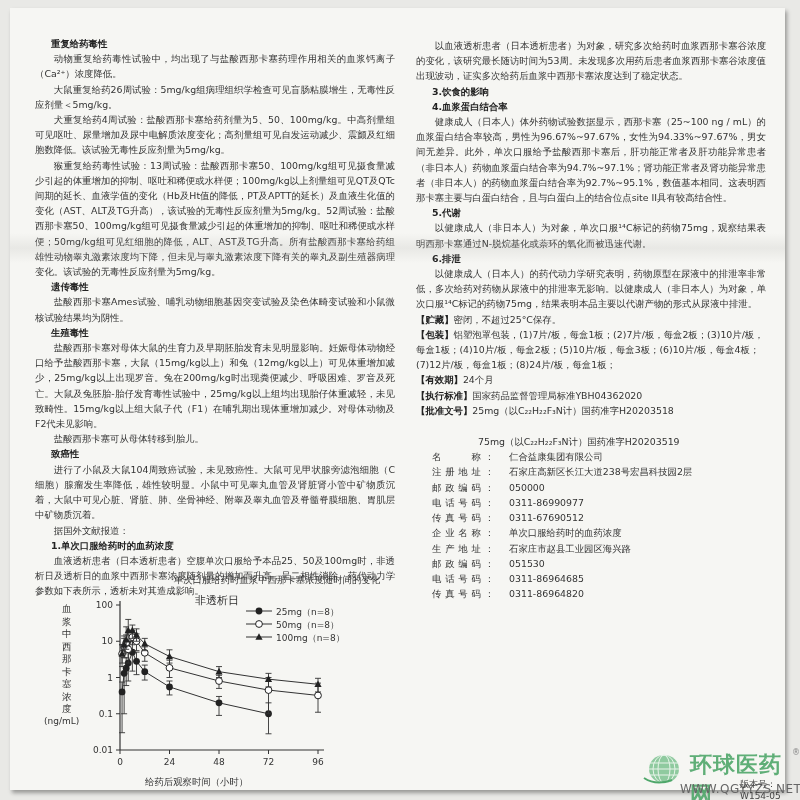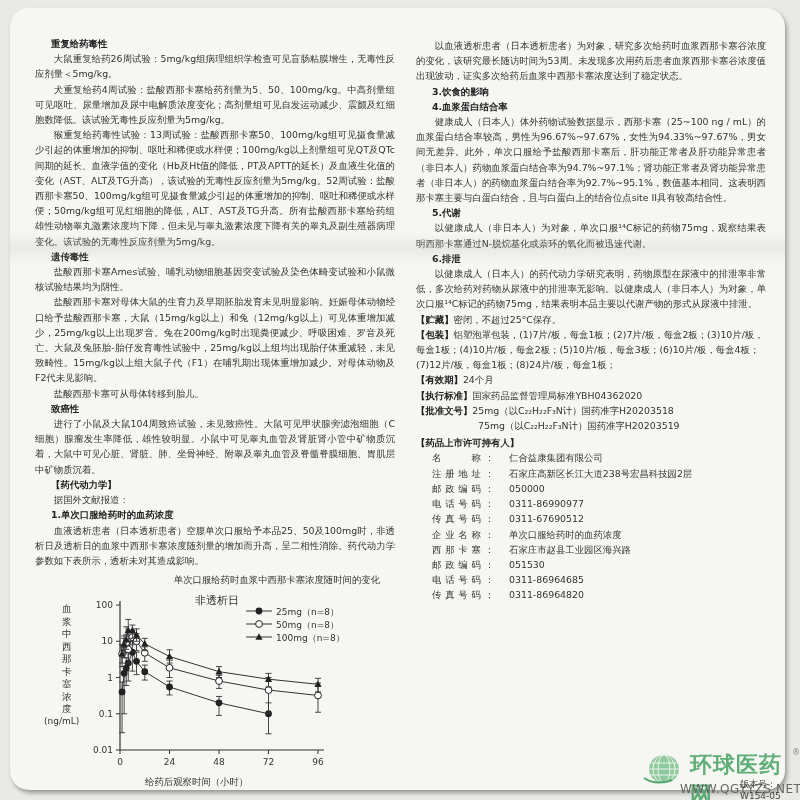--- a/index.html
+++ b/index.html
@@ -7,37 +7,36 @@
     width:800px; height:800px; overflow:hidden;
     background:#e9e9e6;
     font-family:"DejaVu Sans", "Liberation Sans", sans-serif;
     color:#2b2b2b;
     position:relative;
   }
   .sheet {
     position:absolute; left:10px; top:8px; width:775px; height:782px;
     background:#f6f6f3;
     box-shadow: 2px 3px 4px rgba(0,0,0,0.35);
-    border-radius: 19px;
   }
   .sheet::after {
     content:""; position:absolute; left:0; right:0; top:225px; height:30px;
     background:linear-gradient(to bottom, rgba(170,170,165,0) 0%, rgba(170,170,165,0.18) 50%, rgba(170,170,165,0) 100%);
     pointer-events:none;
   }
   .col { position:absolute; top:0; font-size:9.4px; line-height:15.2px; }
   .col-left { left:25px; width:360px; top:28px; }
   .col-right { left:406px; width:350px; top:30px; }
   .h { font-weight:bold; color:#222; padding-left:16px; }
   .p { text-indent:2em; text-align:justify; color:#333; margin:0; }
   .bk { font-weight:bold; color:#222; }
   .line { color:#333; }
   .kv { display:flex; padding-left:16px; color:#333; }
   .kv .k { width:62px; text-align-last:justify; white-space:nowrap; margin-right:15px; }
-  .sub { padding-left:46px; color:#333; }
+  .sub { padding-left:46px; color:#333;margin-top:16px; }
 
   
   .chart { position:absolute; left:40px; top:560px; width:320px; height:225px; }
   .chart-title { position:absolute; left:0; width:330px; top:6px; text-align:right; font-size:9.4px; color:#333; }
   .chart-subtitle { position:absolute; left:145px; top:25px; font-size:11px; color:#333; }
   .ylabel { position:absolute; left:12px; top:35px; width:14px; font-size:9.6px; line-height:12.5px; color:#333; }
   .yunit { position:absolute; left:-6px; top:148px; font-size:9px; color:#333; }
   .xlabel { position:absolute; left:95px; top:208px; font-size:9.4px; color:#333; }
   .chart svg { position:absolute; left:0; top:0; overflow:visible; }
 
@@ -49,34 +48,35 @@
   .wm-globe { position:absolute; left:0; top:2px; }
   .version { position:absolute; left:730px; top:770px; font-size:9px; color:#444; }
 </style>
 </head>
 <body>
 
 <div class="sheet">
 
   <div class="col col-left">
     <div class="h">重复给药毒性</div>
+    <p class="p">动物重复给药毒性试验中，均出现了与盐酸西那卡塞药理作用相关的血浆钙离子（Ca²⁺）浓度降低。</p>
     <p class="p">大鼠重复给药26周试验：5mg/kg组病理组织学检查可见盲肠粘膜增生，无毒性反应剂量＜5mg/kg。</p>
     <p class="p">犬重复给药4周试验：盐酸西那卡塞给药剂量为5、50、100mg/kg。中高剂量组可见呕吐、尿量增加及尿中电解质浓度变化；高剂量组可见自发运动减少、震颤及红细胞数降低。该试验无毒性反应剂量为5mg/kg。</p>
     <p class="p">猴重复给药毒性试验：13周试验：盐酸西那卡塞50、100mg/kg组可见摄食量减少引起的体重增加的抑制、呕吐和稀便或水样便；100mg/kg以上剂量组可见QT及QTc间期的延长、血液学值的变化（Hb及Ht值的降低，PT及APTT的延长）及血液生化值的变化（AST、ALT及TG升高），该试验的无毒性反应剂量为5mg/kg。52周试验：盐酸西那卡塞50、100mg/kg组可见摄食量减少引起的体重增加的抑制、呕吐和稀便或水样便；50mg/kg组可见红细胞的降低，ALT、AST及TG升高。所有盐酸西那卡塞给药组雄性动物睾丸激素浓度均下降，但未见与睾丸激素浓度下降有关的睾丸及副生殖器病理变化。该试验的无毒性反应剂量为5mg/kg。</p>
 
     <div class="h">遗传毒性</div>
     <p class="p">盐酸西那卡塞Ames试验、哺乳动物细胞基因突变试验及染色体畸变试验和小鼠微核试验结果均为阴性。</p>
 
+    <div class="h">生殖毒性</div>
     <p class="p">盐酸西那卡塞对母体大鼠的生育力及早期胚胎发育未见明显影响。妊娠母体动物经口给予盐酸西那卡塞，大鼠（15mg/kg以上）和兔（12mg/kg以上）可见体重增加减少，25mg/kg以上出现罗音。兔在200mg/kg时出现粪便减少、呼吸困难、罗音及死亡。大鼠及兔胚胎-胎仔发育毒性试验中，25mg/kg以上组均出现胎仔体重减轻，未见致畸性。15mg/kg以上组大鼠子代（F1）在哺乳期出现体重增加减少。对母体动物及F2代未见影响。</p>
     <p class="p">盐酸西那卡塞可从母体转移到胎儿。</p>
 
     <div class="h">致癌性</div>
     <p class="p">进行了小鼠及大鼠104周致癌试验，未见致癌性。大鼠可见甲状腺旁滤泡细胞（C细胞）腺瘤发生率降低，雄性较明显。小鼠中可见睾丸血管及肾脏肾小管中矿物质沉着，大鼠中可见心脏、肾脏、肺、坐骨神经、附睾及睾丸血管及脊髓脊膜细胞、胃肌层中矿物质沉着。</p>
 
-    <div class="h">【药代动力学】</div>
     <p class="p">据国外文献报道：</p>
     <div class="h">1.单次口服给药时的血药浓度</div>
     <p class="p">血液透析患者（日本透析患者）空腹单次口服给予本品25、50及100mg时，非透析日及透析日的血浆中西那卡塞浓度随剂量的增加而升高，呈二相性消除。药代动力学参数如下表所示，透析未对其造成影响。</p>
   </div>
 
   <div class="chart">
     <div class="chart-title">单次口服给药时血浆中西那卡塞浓度随时间的变化</div>
     <div class="chart-subtitle">非透析日</div>
     <div class="ylabel">血浆中西那卡塞浓度</div>
     <div class="yunit">(ng/mL)</div>
@@ -267,21 +267,20 @@
       <span class="bk">【有效期】</span><span>24个月</span>
     </div>
     <div class="line">
       <span class="bk">【执行标准】</span><span>国家药品监督管理局标准YBH04362020</span>
     </div>
     <div class="line">
       <span class="bk">【批准文号】</span><span>25mg（以C₂₂H₂₂F₃N计）国药准字H20203518</span>
     </div>
     <div class="sub" style="padding-left:62px">75mg（以C₂₂H₂₂F₃N计）国药准字H20203519</div>
 
-    <div class="bk" style="margin-top:2px">【药品上市许可持有人】</div>
     <div id="mah-rows">
         <div class="kv">
           <span class="k">名　　称：</span>
           <span>仁合益康集团有限公司</span>
         </div>
         <div class="kv">
           <span class="k">注册地址：</span>
           <span>石家庄高新区长江大道238号宏昌科技园2层</span>
         </div>
         <div class="kv">
@@ -297,21 +296,21 @@
           <span>0311-67690512</span>
         </div>
       </div>
 
     <div id="mfr-rows">
         <div class="kv">
           <span class="k">企业名称：</span>
           <span>单次口服给药时的血药浓度</span>
         </div>
         <div class="kv">
-          <span class="k">西那卡塞：</span>
+          <span class="k">生产地址：</span>
           <span>石家庄市赵县工业园区海兴路</span>
         </div>
         <div class="kv">
           <span class="k">邮政编码：</span>
           <span>051530</span>
         </div>
         <div class="kv">
           <span class="k">电话号码：</span>
           <span>0311-86964685</span>
         </div>

